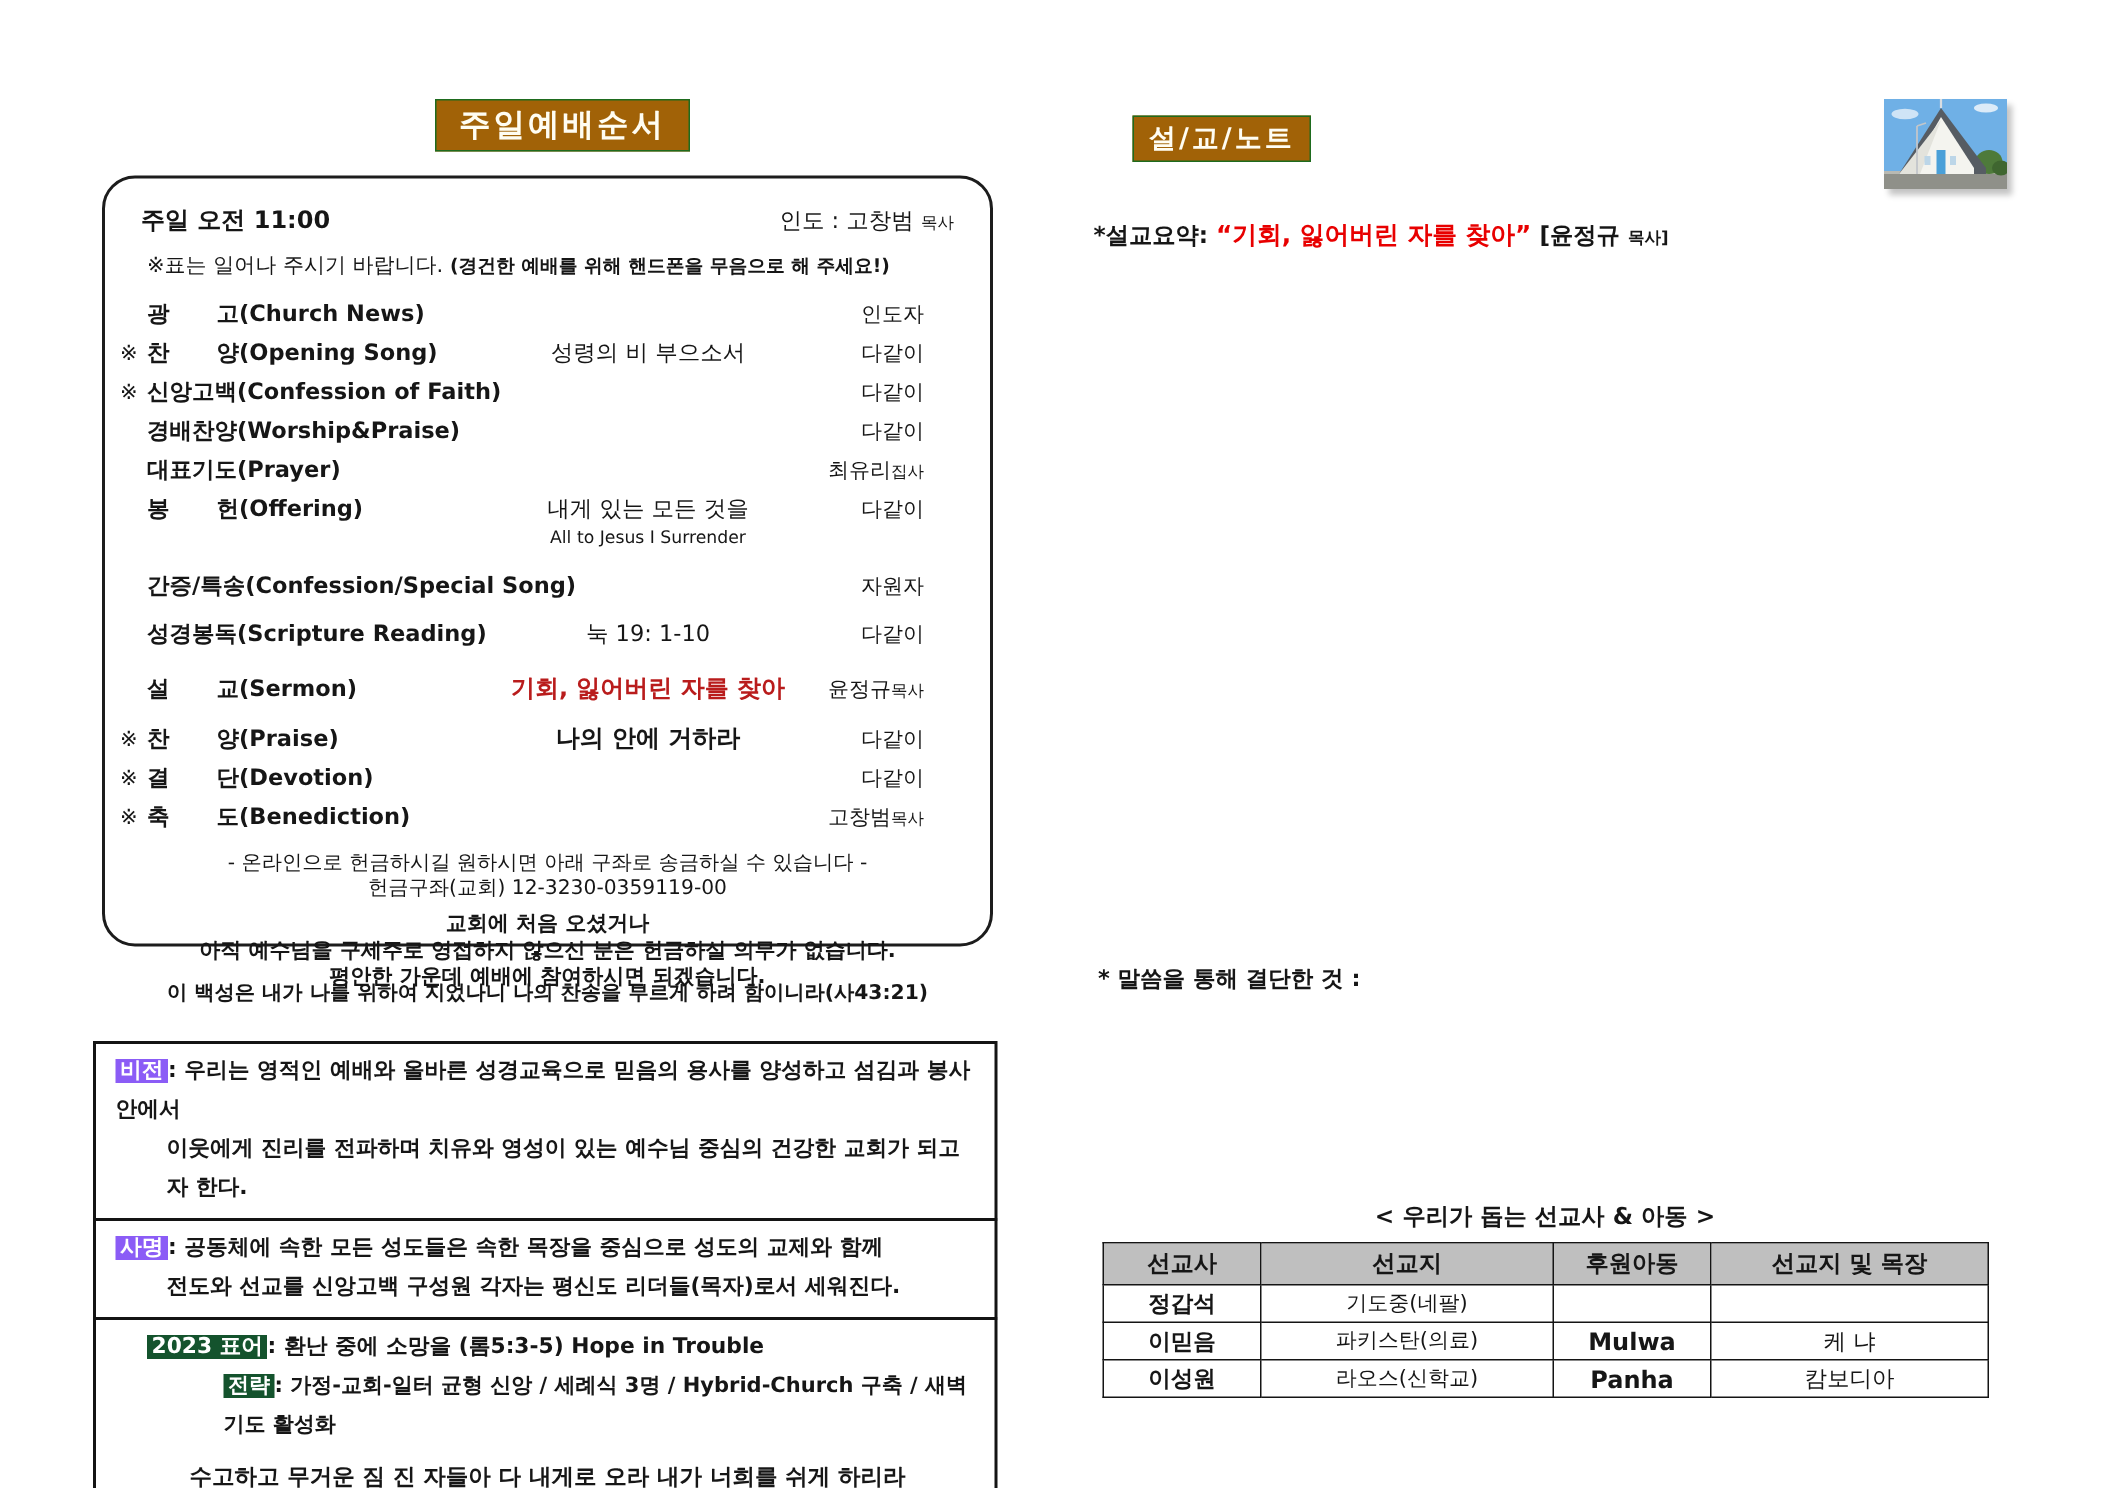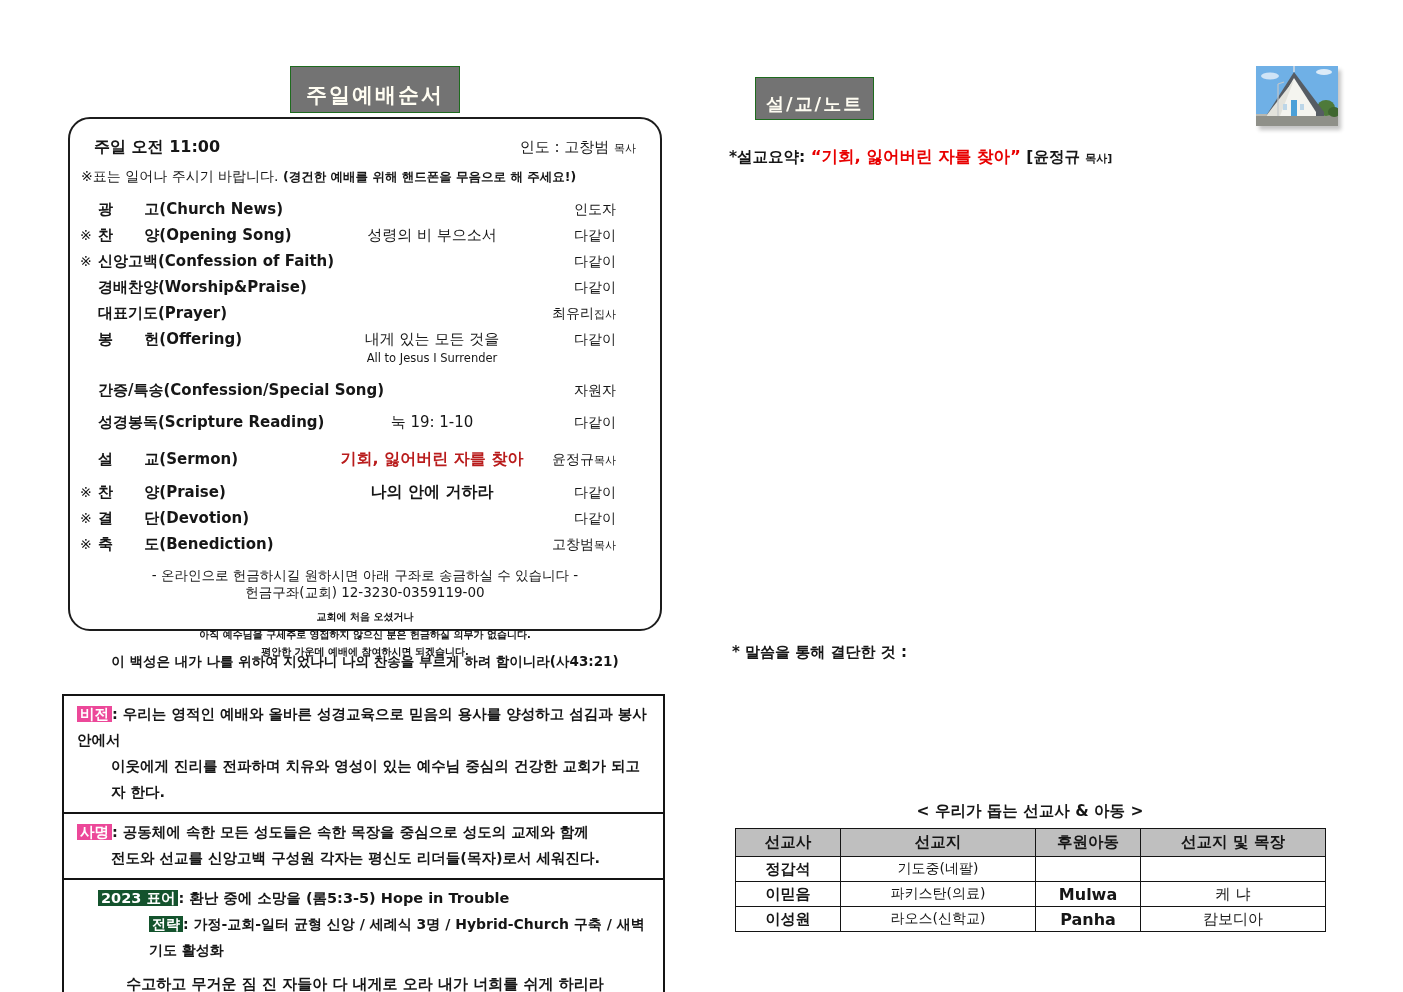--- a/index.html
+++ b/index.html
@@ -6,61 +6,61 @@
   html,body { background:#ffffff; }
   body {
     width:1403px; height:992px; position:relative; overflow:hidden;
     font-family:"DejaVu Sans","Liberation Sans",sans-serif;
     color:#161616;
   }
   .abs { position:absolute; }
 
   
   .badge {
-    display:inline-block; background:#737373; color:#fffdf2;
+    display:inline-block; background:#a16207; color:#fffdf2;
     font-weight:bold; border:1px solid #1e6b1e;
-    padding:14px 10px 3px 10px; letter-spacing:2px;
+    padding:2px 10px 3px 10px; letter-spacing:2px;
   }
   #left-badge  { left:290px; top:66px; font-size:21px; width:170px; text-align:center; }
   #right-badge { left:755px; top:77px; font-size:18px; }
 
   
   #worship-box {
     left:68px; top:117px; width:594px; height:514px;
     border:2px solid #1c1c1c; border-radius:22px;
     padding:10px 0 0 0;
   }
   .wb-header { display:flex; justify-content:space-between; align-items:baseline; padding:8px 24px 0 24px; }
   .wb-time { font-size:16px; font-weight:bold; }
   .wb-leader { font-size:15px; }
   .small-suffix { font-size:11px; }
-  .wb-note { padding-left:11px; margin-top:10px; font-size:14px; }
+  .wb-note { padding-left:28px; margin-top:10px; font-size:14px; }
   .wb-note b { font-size:12.5px; }
 
   .w-rows { margin-top:11px; }
   .w-row { display:flex; align-items:baseline; padding:0 44px 0 10px; line-height:25px; }
   .w-pre  { width:18px; font-size:14px; }
   .w-item { width:228px; font-weight:bold; font-size:15px; white-space:pre; }
   .w-mid  { width:212px; text-align:center; font-size:15px; }
   .w-mid .sub { display:block; font-size:11.5px; line-height:12px; }
   .mid-red  { color:#b91c1c; font-weight:bold; font-size:16px; }
   .mid-bold { font-weight:bold; font-size:16px; }
   .w-right { flex:1; text-align:right; font-size:14px; }
   .gap14 { margin-top:14px; } .gap10 { margin-top:10px; } .gap6 { margin-top:6px; }
 
   .wb-online { text-align:center; margin-top:9px; font-size:13.5px; line-height:17px; }
-  .wb-newcomer { text-align:center; margin-top:7px; font-weight:bold; font-size:10px; line-height:17.5px; }
+  .wb-newcomer { text-align:center; margin-top:7px; font-weight:bold; font-size:14px; line-height:17.5px; }
 
   #left-verse { left:68px; top:653px; width:594px; text-align:center; font-weight:bold; font-size:13.5px; }
 
   
   #vm-stack { left:62px; top:694px; width:603px; }
   .sec { border:2px solid #141414; padding:5px 10px 7px 13px; font-size:14.5px; font-weight:bold; line-height:26px; background:#fff; }
   .sec + .sec { margin-top:-2px; }
-  .hl-green { background:#ec4899; color:#ffffff; padding:0 3px; }
+  .hl-green { background:#8b5cf6; color:#ffffff; padding:0 3px; }
   .hl-blue  { background:#14532d; color:#ffffff; padding:0 3px; }
   .indent34 { padding-left:34px; }
   .sec3 .slogan-line { padding-left:21px; }
   .sec3 .strategy-line { padding-left:72px; font-size:14px; }
   .sec3 .verses { text-align:center; margin-top:9px; font-size:15px; line-height:24px; }
 
   
   #summary-line { left:729px; top:146px; font-size:15.5px; font-weight:bold; }
   #summary-line .quote { color:#e80000; font-size:16.5px; }
   #decision-line { left:732px; top:643px; font-size:15px; font-weight:bold; }

